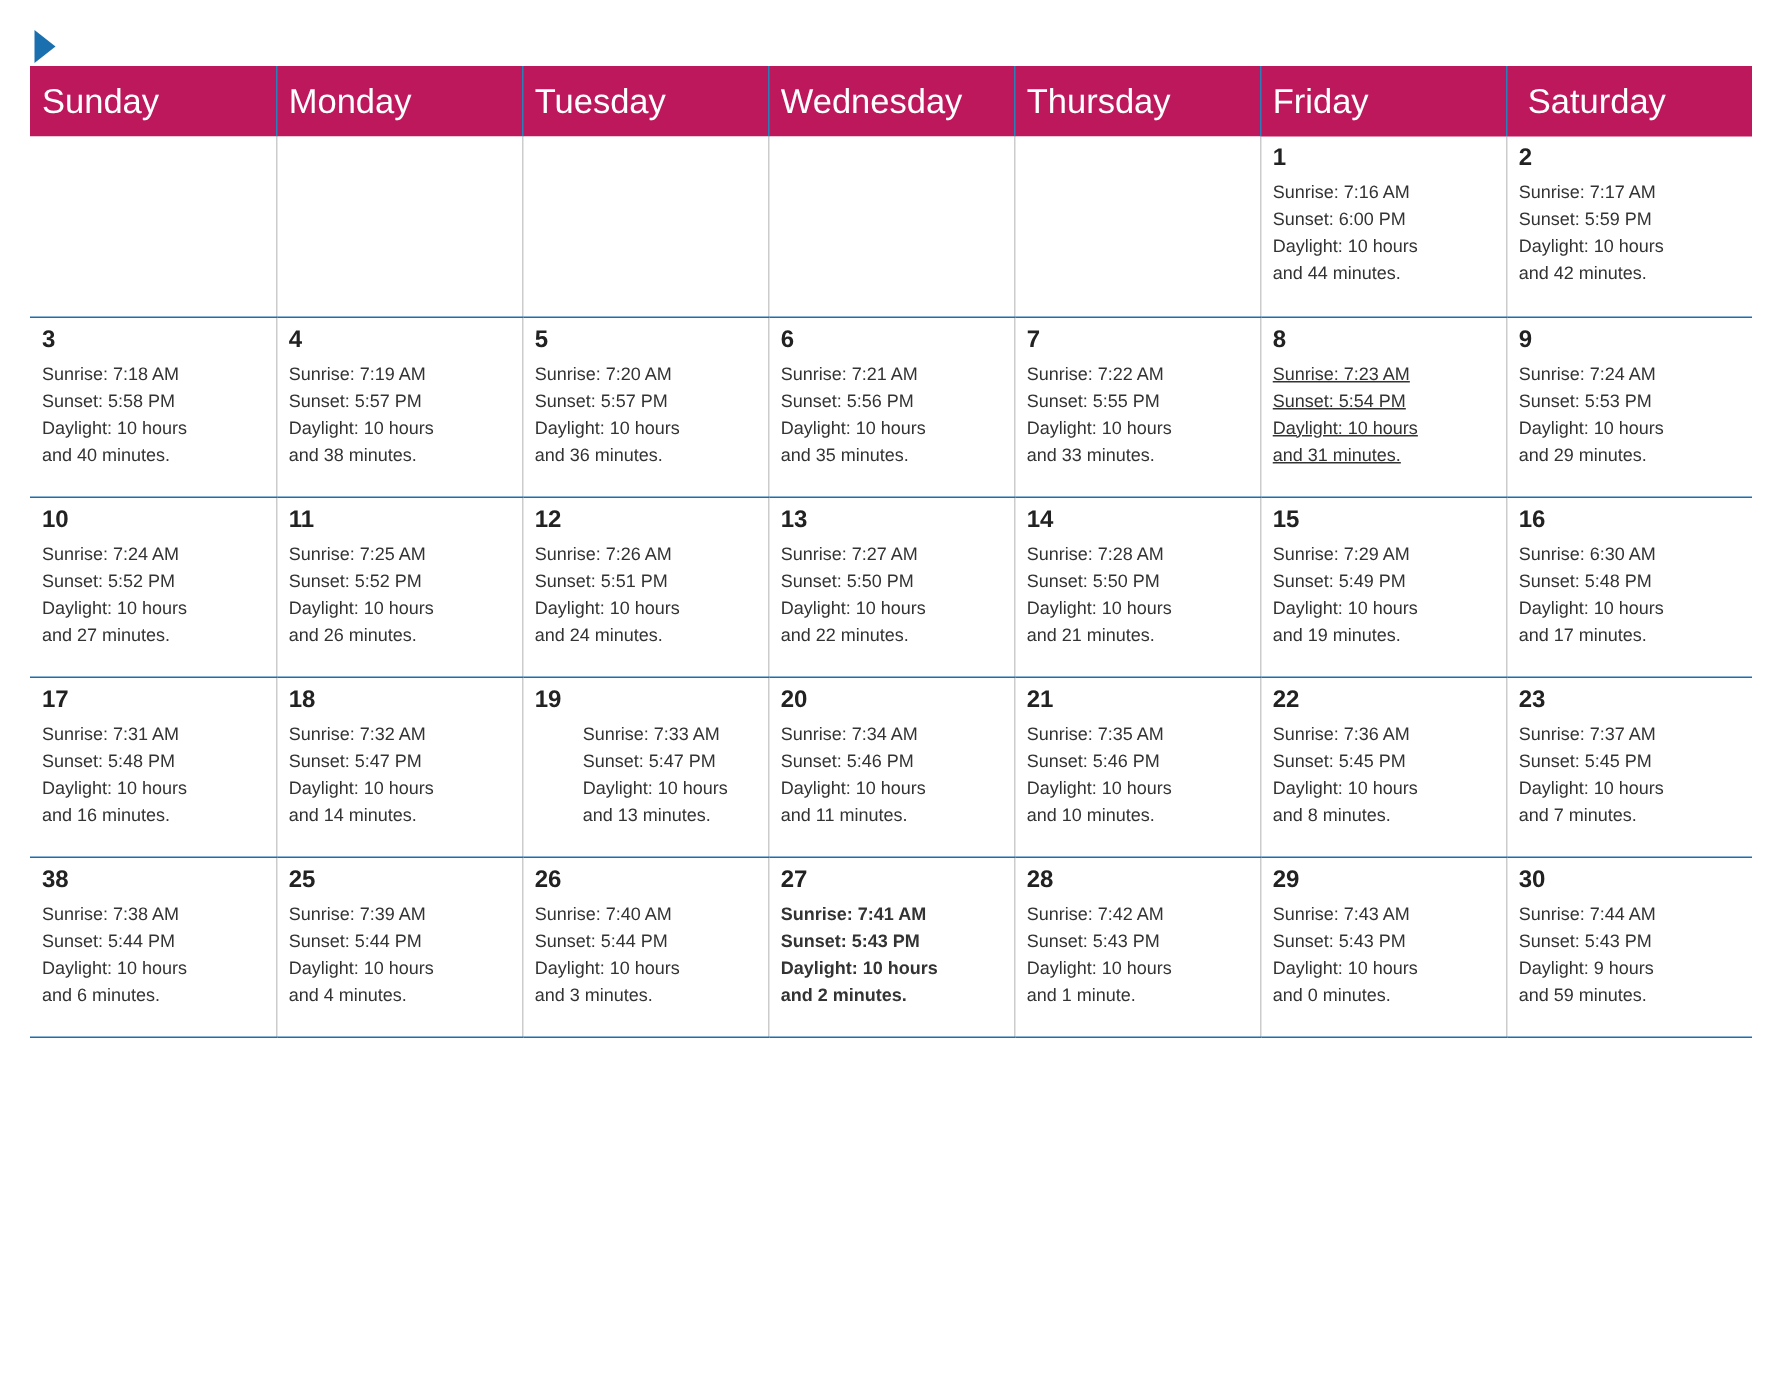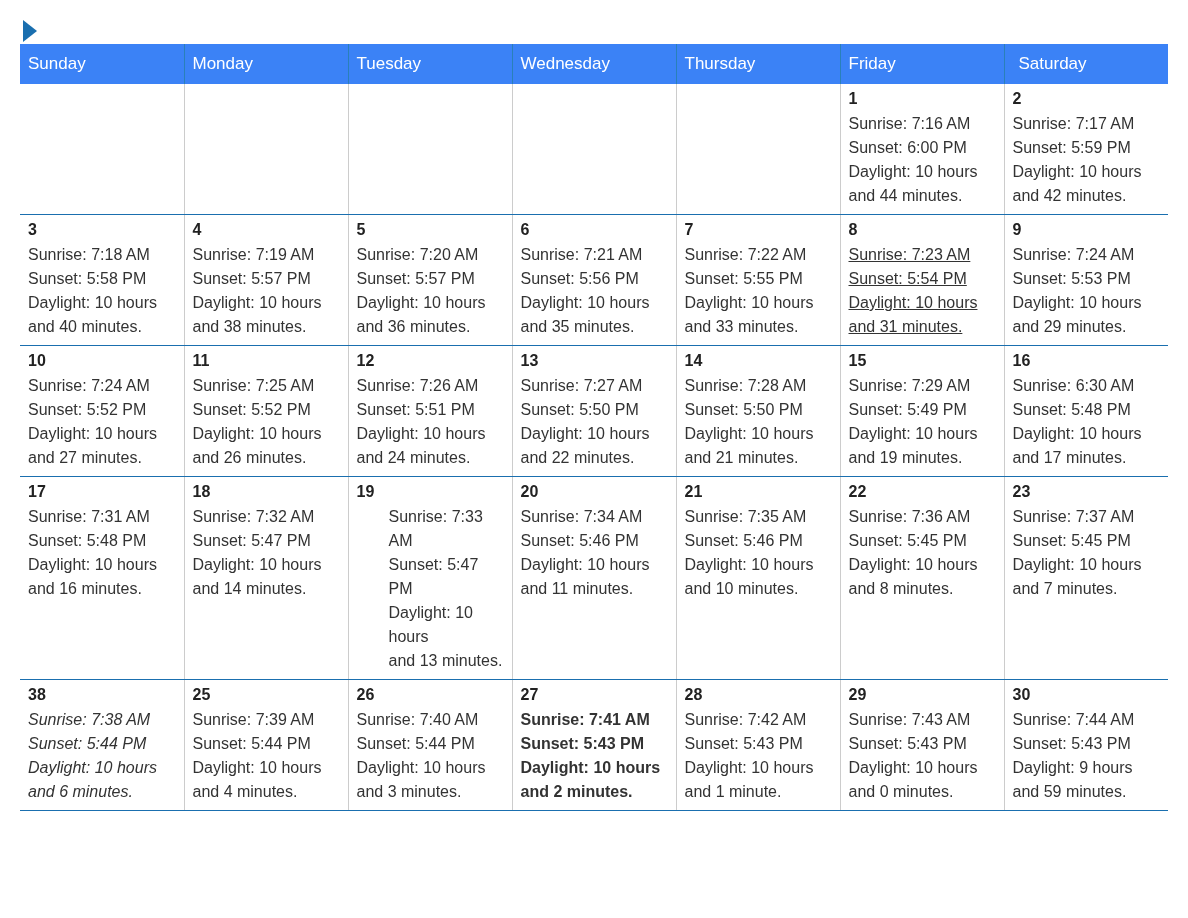--- a/index.html
+++ b/index.html
@@ -48,25 +48,25 @@
       font-size: 24px;
       color: #555;
       margin-top: 4px;
     }
     .calendar {
       width: 100%;
       border-collapse: collapse;
       margin-top: 10px;
     }
     .calendar th {
-      background-color: #3b82f6;
+      background-color: #be185d;
       color: #fff;
       text-align: left;
       padding: 10px 8px;
-      font-size: 17px;
+      font-size: 23px;
       font-weight: normal;
       border-right: 1px solid #2980b9;
     }
     .calendar th:last-child {
       border-right: none;
       padding-left: 14px;
     }
     .calendar td {
       vertical-align: top;
       padding: 6px 8px;
@@ -79,21 +79,21 @@
       border-right: none;
     }
     .day-number {
       font-size: 16px;
       font-weight: bold;
       color: #222;
       display: block;
       margin-bottom: 4px;
     }
     .day-info {
-      font-size: 16px;
+      font-size: 12px;
       color: #333;
       line-height: 1.5;
     }
     .empty-cell {
       background: #fff;
     }
     tr:last-child td {
       border-bottom: 1px solid #1a6faf;
     }
   </style>
@@ -297,21 +297,21 @@
           <span class="day-number">23</span>
           <div class="day-info" style="white-space: pre-line;">Sunrise: 7:37 AM
 Sunset: 5:45 PM
 Daylight: 10 hours
 and 7 minutes.</div>
         </td>
       </tr>
       <tr>
         <td>
           <span class="day-number">38</span>
-          <div class="day-info" style="white-space: pre-line; font-style: italic;">Sunrise: 7:38 AM
+          <div class="day-info" style="white-space: pre-line;">Sunrise: 7:38 AM
 Sunset: 5:44 PM
 Daylight: 10 hours
 and 6 minutes.</div>
         </td>
         <td>
           <span class="day-number">25</span>
           <div class="day-info" style="white-space: pre-line;">Sunrise: 7:39 AM
 Sunset: 5:44 PM
 Daylight: 10 hours
 and 4 minutes.</div>

